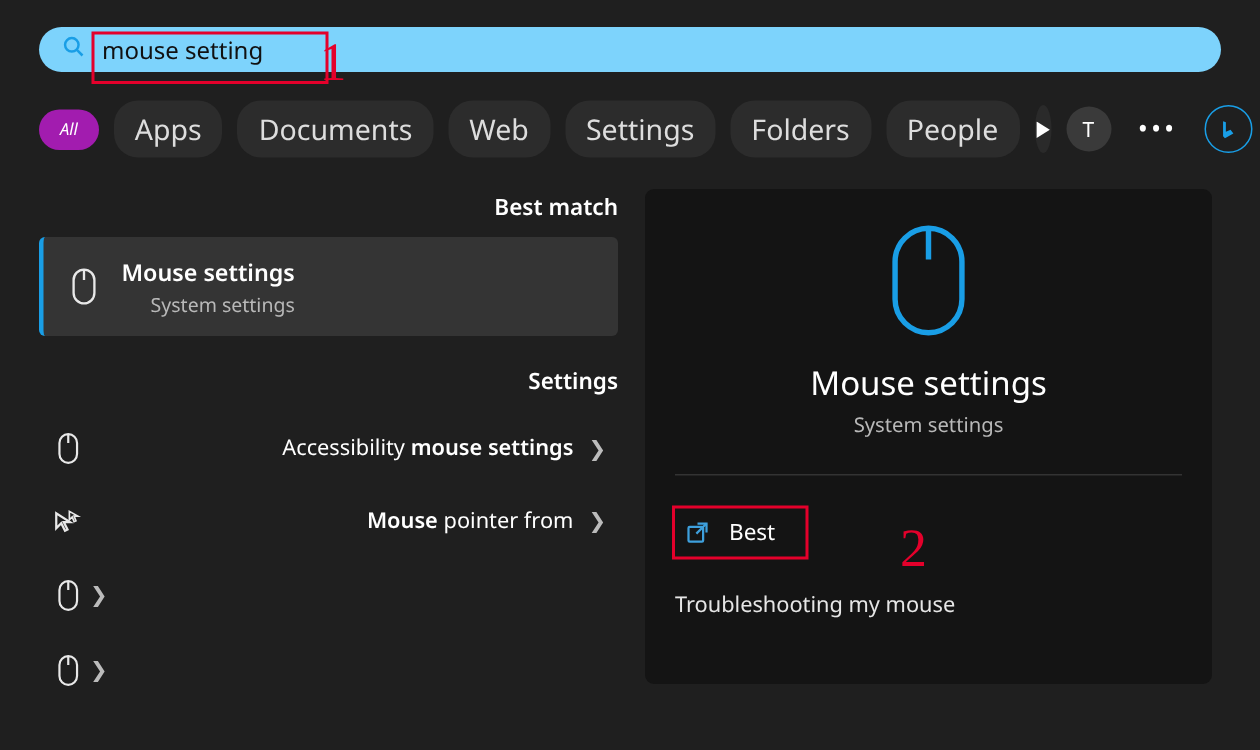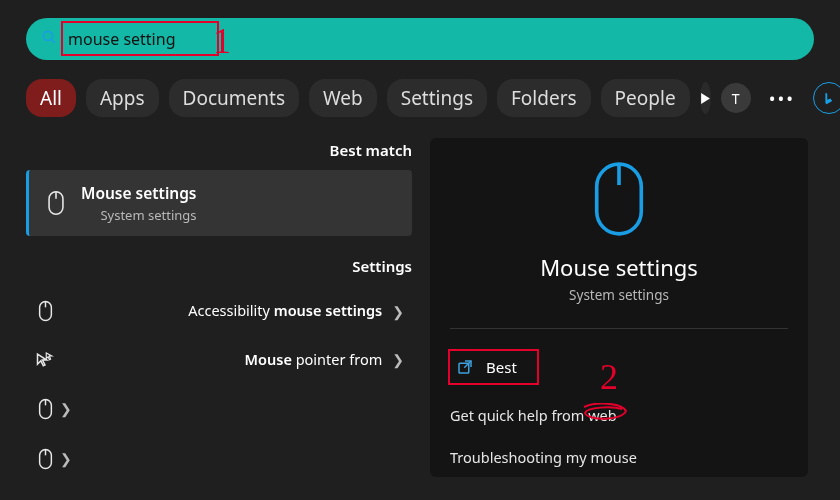--- a/index.html
+++ b/index.html
@@ -1,21 +1,21 @@
 <!DOCTYPE html>
 <html><head>
 <meta charset="utf-8">
 <style>
   * { box-sizing: border-box; margin: 0; padding: 0; font-family: "Segoe UI", system-ui, sans-serif; }
   body { width: 840px; height: 500px; background: #1f1f1f; color: #fff; overflow: hidden; font-size: 14px; }
 
   .outer-pad { padding: 18px 26px 0 26px; }
 
   .search-bar {
-    background: #14b8a6; border-radius: 22px; height: 42px; display: flex; align-items: center;
+    background: #7dd3fc; border-radius: 22px; height: 30px; display: flex; align-items: center;
     padding: 0 14px; position: relative;
   }
   .search-icon svg { width: 18px; height: 18px; }
   .search-bar input {
     flex: 1; border: none; outline: none; font-size: 16px; color: #111; background: transparent;
     margin-left: 10px;
   }
   .search-red-box {
     position: absolute; left: 35px; top: 3px; width: 158px; height: 35px;
     border: 2px solid #e4002b; pointer-events: none;
@@ -30,21 +30,21 @@
   }
   .chat-pill {
     border: 2px solid #199ee6; border-radius: 18px; padding: 4px 14px 4px 6px;
     display: flex; align-items: center; gap: 6px; color: #fff; font-size: 15px;
   }
   .bing-b {
     width: 24px; height: 24px; border-radius: 50%; border: 1.5px solid #199ee6;
     display: flex; align-items: center; justify-content: center;
   }
   .all-pill {
-    background: #7f1d1d; border-radius: 16px; padding: 6px 14px; font-size: 19px;
+    background: #a21caf; border-radius: 16px; padding: 6px 14px; font-size: 11px; font-style: italic;
   }
   .tab-pill {
     background: #2c2c2c; border-radius: 16px; padding: 6px 14px; font-size: 19px; color: #ddd;
   }
   .play-btn {
     width: 32px; height: 32px; border-radius: 50%; background: #2a2a2a;
     display: flex; align-items: center; justify-content: center;
   }
   .right-ctrls { display: flex; align-items: center; gap: 18px; margin-left: auto; }
   .avatar-circle {
@@ -234,25 +234,18 @@
             <svg width="18" height="18" viewBox="0 0 24 24" fill="none" stroke="#3ea0dd" stroke-width="2">
                 <rect x="4" y="7" width="13" height="13" rx="1"></rect>
                 <path d="M12 4 L20 4 L20 12"></path>
                 <line x1="20" y1="4" x2="11" y2="13"></line>
               </svg>
           </span>
           <span class="open-text">Best</span>
         </div>
         <div class="annotation-2">2</div>
 
-        <span class="detail-link">
-          <span>Get quick help from </span><span class="web-red"><span>web</span>
-            <svg class="web-red-scribble" viewBox="0 0 46 18" fill="none" stroke="#e4002b" stroke-width="2">
-                <path d="M2 4 C 14 -2, 40 0, 44 8 C 40 18, 6 18, 3 10 C 5 4, 30 3, 40 6"></path>
-              </svg>
-          </span>
-        </span>
         <span class="detail-link">Troubleshooting my mouse</span>
       </div>
     </div>
 
   </div>
 </div>
 
 </body></html>

